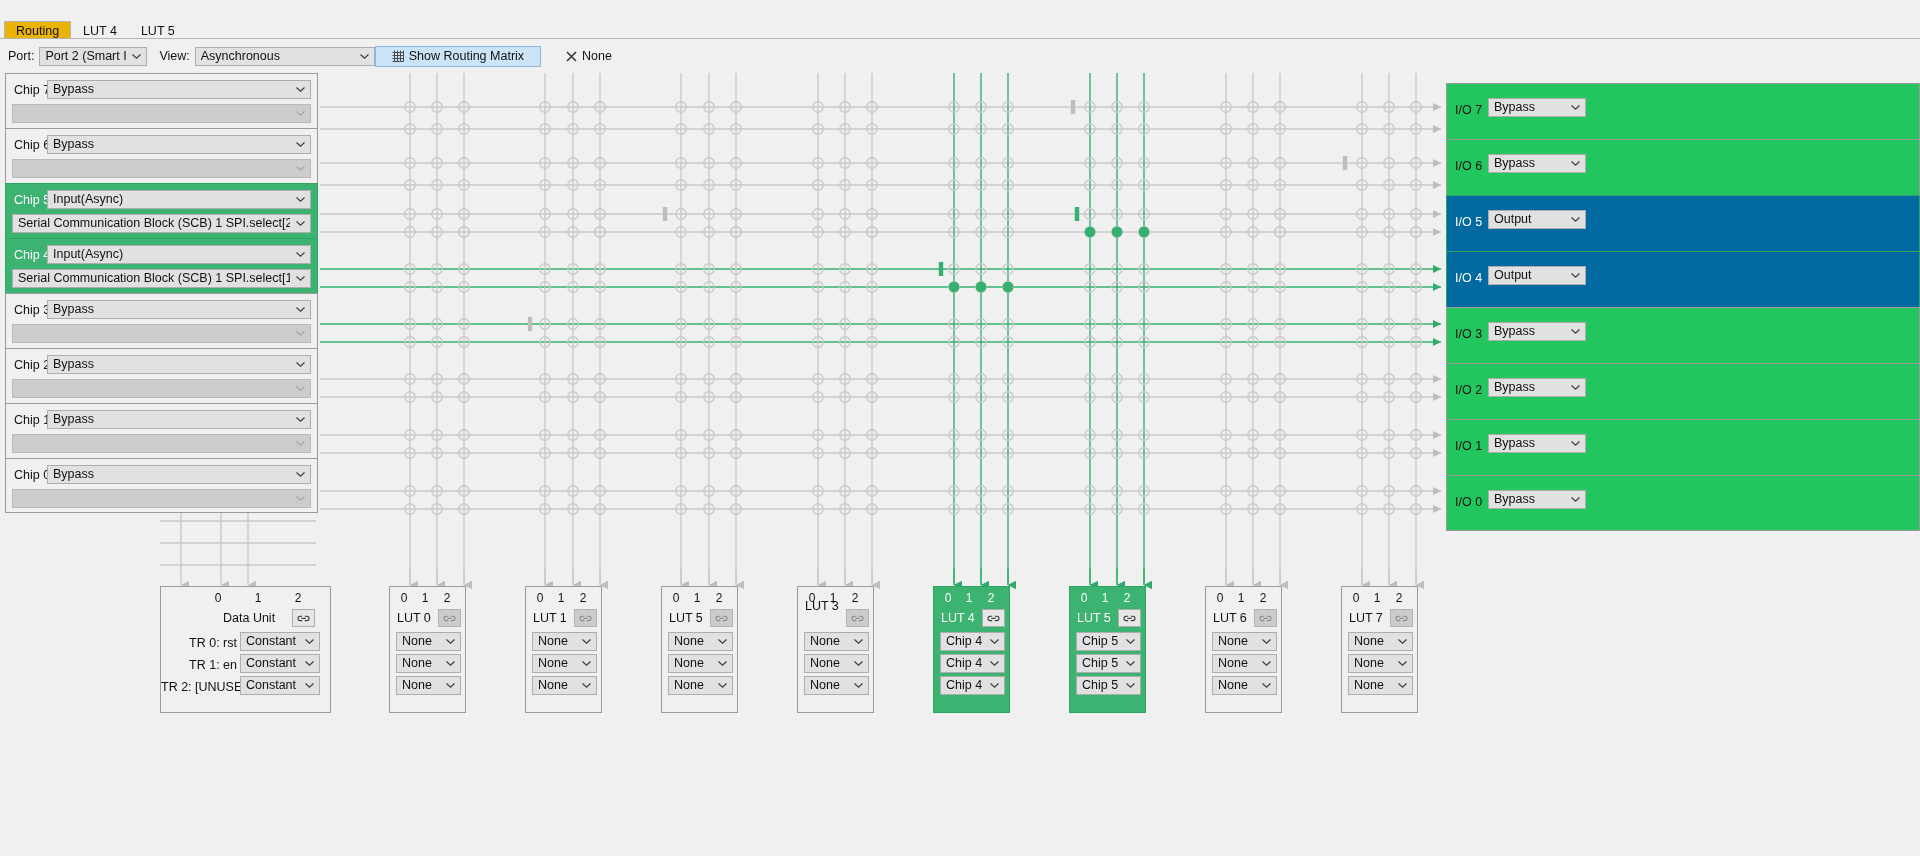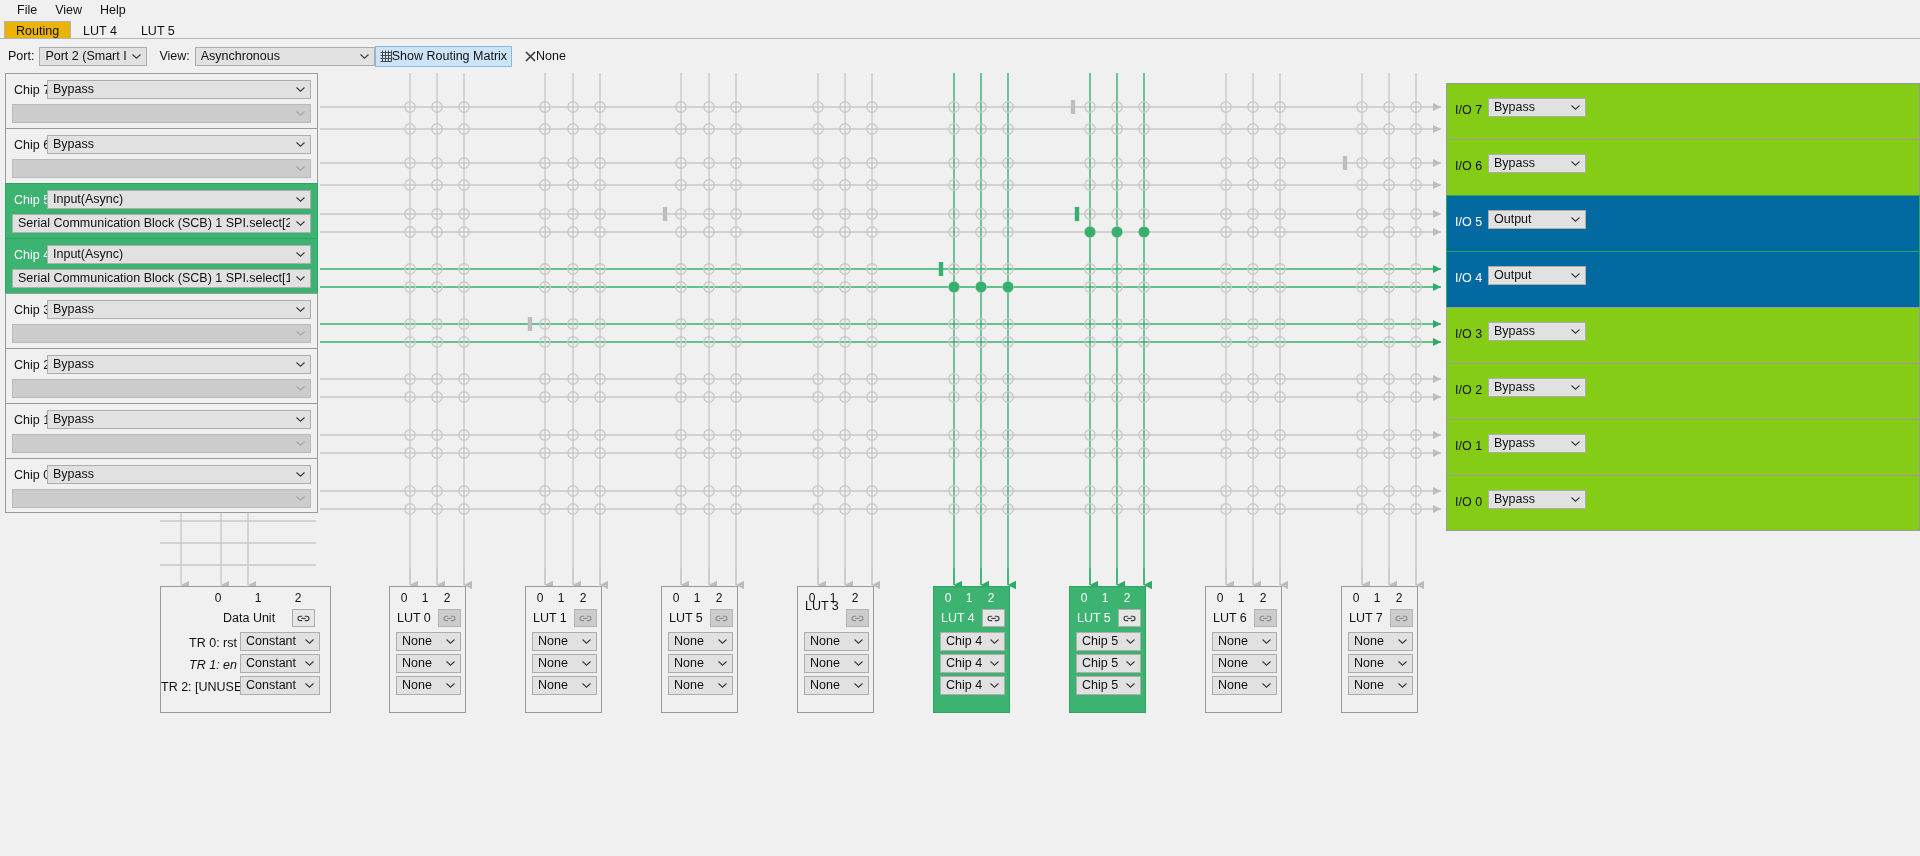--- a/index.html
+++ b/index.html
@@ -33,21 +33,21 @@
     white-space:nowrap;overflow:hidden;cursor:default;
   }
   .combo .cv{display:block;overflow:hidden;text-overflow:clip;white-space:nowrap;}
   .combo .arr{position:absolute;right:5px;top:0;height:17px;display:flex;align-items:center;}
   .combo.dis{background:#cccccc;color:#8a8a8a;border-color:#b9b9b9;}
   .chev{width:9px;height:5px;display:block;}
   .chev svg{display:block;}
   #port-combo{width:108px;margin-right:12px;}
   #clock-combo{width:180px;}
   .tbtn{
-    height:21px;display:flex;align-items:center;padding:0 4px;box-sizing:border-box;
+    height:21px;display:flex;align-items:center;gap:5px;padding:0 16px;box-sizing:border-box;
     font-size:12.5px;background:#cce4f7;border:1px solid #8ab9e0;color:#111;cursor:default;margin-right:8px;
   }
   .tbtn.plain{background:#f0f0f0;border:1px solid #f0f0f0;}
   .grid-ico{width:12px;height:12px;position:relative;}
   .x-ico{width:11px;height:11px;}
 
   
   .canvas{position:absolute;left:0;top:73px;width:1920px;height:783px;background:#f0f0f0;overflow:hidden;}
   .matrix-svg{position:absolute;left:0;top:0;}
 
@@ -60,21 +60,21 @@
   .chiprow:last-child{border-bottom:1px solid #9a9a9a;}
   .chiprow.active{background:#3cb371;border-color:#2fa364;}
   .chiprow .lbl{position:absolute;left:8px;top:9px;font-size:12.5px;color:#111;}
   .chiprow.active .lbl{color:#ffffff;}
   .chiprow .c1{position:absolute;left:41px;top:6px;width:264px;}
   .chiprow .c2{position:absolute;left:6px;top:30px;width:299px;}
 
   
   .iocol{position:absolute;left:1446px;top:10px;width:474px;}
   .iorow{
-    box-sizing:border-box;width:474px;height:56px;background:#84cc16;
+    box-sizing:border-box;width:474px;height:56px;background:#22c55e;
     border:1px solid #9a9a9a;border-bottom:none;position:relative;
   }
   .iorow:last-child{border-bottom:1px solid #9a9a9a;}
   .iorow.active{background:#0369a1;border-color:#2fa364;}
   .iorow .lbl{position:absolute;left:8px;top:19px;font-size:12.5px;color:#111;}
   .iorow.active .lbl{color:#ffffff;}
   .iorow .c1{position:absolute;left:41px;top:14px;width:98px;}
 
   
   .lutpanel{position:absolute;box-sizing:border-box;background:#f0f0f0;border:1px solid #9a9a9a;}
@@ -94,25 +94,20 @@
   
   #du-panel{left:160px;top:513px;width:171px;height:127px;}
 
   svg{overflow:visible;}
 </style>
 </head>
 <body>
 
 <div class="app">
 
-  <div class="menubar">
-    <div class="mi">File</div>
-    <div class="mi">View</div>
-    <div class="mi">Help</div>
-  </div>
 
   <div class="tabstrip">
     <div class="tabrow">
       <div class="tab sel">Routing</div>
       <div class="tab">LUT 4</div>
       <div class="tab">LUT 5</div>
     </div>
   </div>
   <div class="tabunderline"></div>
 
@@ -1735,21 +1730,21 @@
       <div class="combo" style="position:absolute;left:79px;top:45px;width:80px;">
         <span class="cv">Constant 0</span>
         <span class="arr">
             <span class="chev">
               <svg width="9" height="5" viewBox="0 0 9 5">
                 <path d="M0.5 0.5 L4.5 4.2 L8.5 0.5" fill="none" stroke="#3a3a3a" stroke-width="1.1"></path>
               </svg>
             </span>
           </span>
       </div>
-      <div class="rowlbl" style="left:4px;top:71px;width:72px;font-style:italic;">TR 1: en</div>
+      <div class="rowlbl" style="left:4px;top:71px;width:72px;">TR 1: en</div>
       <div class="combo" style="position:absolute;left:79px;top:67px;width:80px;">
         <span class="cv">Constant 0</span>
         <span class="arr">
             <span class="chev">
               <svg width="9" height="5" viewBox="0 0 9 5">
                 <path d="M0.5 0.5 L4.5 4.2 L8.5 0.5" fill="none" stroke="#3a3a3a" stroke-width="1.1"></path>
               </svg>
             </span>
           </span>
       </div>

